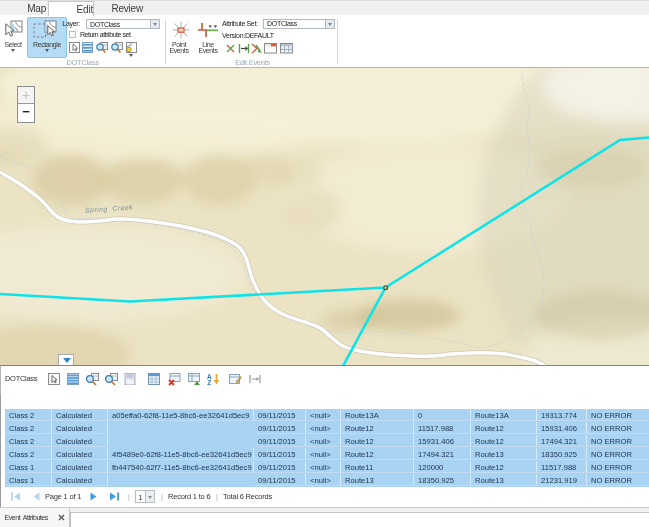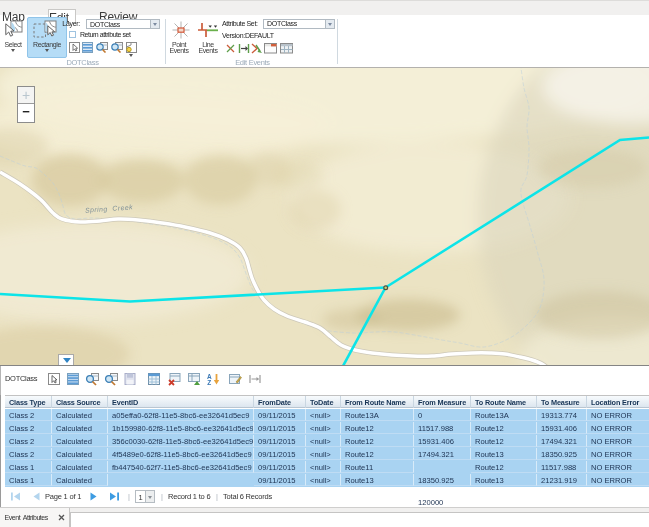--- a/index.html
+++ b/index.html
@@ -3,21 +3,21 @@
 <meta charset="utf-8">
 <style>
 * { margin:0; padding:0; box-sizing:border-box; }
 html,body { width:649px; height:527px; overflow:hidden; }
 body { font-family:"Liberation Sans", sans-serif; position:relative; background:#fff; }
 .abs { position:absolute; }
 
 
 #ribbon { position:absolute; left:0; top:0; width:649px; height:68px; background:#fff; border-bottom:1px solid #b3b1ad; }
 #tabbar { position:absolute; left:0; top:0; width:649px; height:15px; background:#f1f0ef; border-top:1px solid #dddcda; }
-.tab { position:absolute; top:0; height:15px; font-size:12px; letter-spacing:-0.2px; color:#3b3b3b; text-align:left; line-height:16px;margin-top:8px; }
+.tab { position:absolute; top:0; height:15px; font-size:10px; letter-spacing:-0.2px; color:#3b3b3b; text-align:right; line-height:16px; }
 .tab.active { background:#fff; border:1px solid #c9c8c6; border-bottom:none; }
 .toollbl { position:absolute; font-size:7px; letter-spacing:-0.4px; color:#3b3b3b; text-align:center; }
 .grplbl { position:absolute; font-size:7.5px; letter-spacing:-0.3px; color:#9cabb9; text-align:center; top:58px; height:9px; line-height:9px; }
 .divider { position:absolute; top:19px; height:45px; width:1px; background:#d0d9e0; }
 .combo { position:absolute; background:#fff; border:1px solid #b1bac2; font-size:7px; letter-spacing:-0.3px; color:#222; }
 .combo .txt { position:absolute; left:3px; top:0.5px; }
 .combo .btn { position:absolute; right:0; top:0; bottom:0; width:9px; background:#e4eaf0; border-left:1px solid #b1bac2; }
 .combo .btn:after { content:""; position:absolute; left:2px; top:3px; border-left:2.5px solid transparent; border-right:2.5px solid transparent; border-top:3px solid #7c8aa0; }
 .ddarrow { position:absolute; width:0; height:0; border-left:2.5px solid transparent; border-right:2.5px solid transparent; border-top:3px solid #555; }
 
@@ -53,21 +53,21 @@
 #btmtab { position:absolute; left:0; top:0; width:70px; height:20px; background:#f7f6f5; border-right:1px solid #c6c5c4; }
 #btmtab .t { position:absolute; left:4.5px; top:6px; font-size:7px; letter-spacing:-0.45px; word-spacing:1.5px; color:#333; }
 #btmwhite { position:absolute; left:70px; top:4px; right:0; height:14.5px; background:#fff; border:1px solid #c5c4c3; border-right:none; border-bottom:none; }
 </style>
 </head>
 <body>
 
 <div id="ribbon">
   <div id="tabbar">
     <div class="tab" style="left:2px;width:44px;">Map</div>
-    <div class="tab active" style="left:48px;width:28px;">Edit</div>
+    <div class="tab active" style="left:48px;width:46px;">Edit</div>
     <div class="tab" style="left:99px;width:44px;">Review</div>
   </div>
 
   <svg class="abs" style="left:3px;top:20px;" width="20" height="19" viewBox="0 0 20 19">
     <rect x="8" y="1" width="11" height="11" fill="#fff" stroke="#7e7e7e"></rect>
     <path d="M8.5 2 Q11 4 11.8 7 Q12.3 9.7 11.9 11.5 L8.5 11.5 Z" fill="#b2d8f0"></path>
     <path d="M12.5 1.5 Q13.2 4.8 15.8 6.2 Q17.5 7.1 18.8 7.2" fill="none" stroke="#7e7e7e" stroke-width="0.9"></path>
     <path d="M12 7.5 Q14.2 8.5 14.6 11.5" fill="none" stroke="#7e7e7e" stroke-width="0.9"></path>
     <path d="M2.8 3.8 L2.8 14.8 L5.7 12 L7.6 16.2 L9.7 15.2 L7.8 11.2 L11 10.9 Z" fill="#fff" stroke="#606060" stroke-width="1"></path>
   </svg>
@@ -306,60 +306,46 @@
     </svg>
     <svg class="ticon" style="left:247px;" viewBox="0 0 14 14">
       <line x1="2" y1="3" x2="2" y2="11" stroke="#9a9a9a" stroke-width="1.2"></line>
       <line x1="12" y1="3" x2="12" y2="11" stroke="#9a9a9a" stroke-width="1.2"></line>
       <line x1="3.5" y1="7" x2="10.5" y2="7" stroke="#9a9a9a"></line>
       <path d="M8.5 5 L11 7 L8.5 9 Z" fill="#9a9a9a"></path>
     </svg>
   </div>
 
   <div id="grid">
-    <div class="hrow">
-      <div class="hc" style="left:0;width:47px;">Class Type</div>
-      <div class="hc" style="left:47px;width:56px;">Class Source</div>
-      <div class="hc" style="left:103px;width:146px;">EventID</div>
-      <div class="hc" style="left:249px;width:52px;">FromDate</div>
-      <div class="hc" style="left:301px;width:35px;">ToDate</div>
-      <div class="hc" style="left:336px;width:73px;">From Route Name</div>
-      <div class="hc" style="left:409px;width:57px;">From Measure</div>
-      <div class="hc" style="left:466px;width:66px;">To Route Name</div>
-      <div class="hc" style="left:532px;width:50px;">To Measure</div>
-      <div class="hc" style="left:582px;width:63px;border-right:none;">Location Error</div>
-    </div>
     <div class="drow" style="top:14px;">
         <div class="dc" style="left:0px;width:47px;">Class 2</div>
         <div class="dc" style="left:47px;width:56px;">Calculated</div>
         <div class="dc" style="left:103px;width:146px;">a05effa0-62f8-11e5-8bc6-ee32641d5ec9</div>
         <div class="dc" style="left:249px;width:52px;">09/11/2015</div>
         <div class="dc" style="left:301px;width:35px;">&lt;null&gt;</div>
         <div class="dc" style="left:336px;width:73px;">Route13A</div>
         <div class="dc" style="left:409px;width:57px;">0</div>
         <div class="dc" style="left:466px;width:66px;">Route13A</div>
         <div class="dc" style="left:532px;width:50px;">19313.774</div>
         <div class="dc" style="left:582px;width:63px;border-right:none;">NO ERROR</div>
       </div>
     <div class="drow" style="top:27px;">
         <div class="dc" style="left:0px;width:47px;">Class 2</div>
         <div class="dc" style="left:47px;width:56px;">Calculated</div>
-        <div class="dc" style="left:103px;width:146px;">1b159980-62f8-11e5-8bc6-ee32641d5ec9</div>
         <div class="dc" style="left:249px;width:52px;">09/11/2015</div>
         <div class="dc" style="left:301px;width:35px;">&lt;null&gt;</div>
         <div class="dc" style="left:336px;width:73px;">Route12</div>
         <div class="dc" style="left:409px;width:57px;">11517.988</div>
         <div class="dc" style="left:466px;width:66px;">Route12</div>
         <div class="dc" style="left:532px;width:50px;">15931.406</div>
         <div class="dc" style="left:582px;width:63px;border-right:none;">NO ERROR</div>
       </div>
     <div class="drow" style="top:40px;">
         <div class="dc" style="left:0px;width:47px;">Class 2</div>
         <div class="dc" style="left:47px;width:56px;">Calculated</div>
-        <div class="dc" style="left:103px;width:146px;">356c0030-62f8-11e5-8bc6-ee32641d5ec9</div>
         <div class="dc" style="left:249px;width:52px;">09/11/2015</div>
         <div class="dc" style="left:301px;width:35px;">&lt;null&gt;</div>
         <div class="dc" style="left:336px;width:73px;">Route12</div>
         <div class="dc" style="left:409px;width:57px;">15931.406</div>
         <div class="dc" style="left:466px;width:66px;">Route12</div>
         <div class="dc" style="left:532px;width:50px;">17494.321</div>
         <div class="dc" style="left:582px;width:63px;border-right:none;">NO ERROR</div>
       </div>
     <div class="drow" style="top:53px;">
         <div class="dc" style="left:0px;width:47px;">Class 2</div>
@@ -373,21 +359,21 @@
         <div class="dc" style="left:532px;width:50px;">18350.925</div>
         <div class="dc" style="left:582px;width:63px;border-right:none;">NO ERROR</div>
       </div>
     <div class="drow" style="top:66px;">
         <div class="dc" style="left:0px;width:47px;">Class 1</div>
         <div class="dc" style="left:47px;width:56px;">Calculated</div>
         <div class="dc" style="left:103px;width:146px;">fb447540-62f7-11e5-8bc6-ee32641d5ec9</div>
         <div class="dc" style="left:249px;width:52px;">09/11/2015</div>
         <div class="dc" style="left:301px;width:35px;">&lt;null&gt;</div>
         <div class="dc" style="left:336px;width:73px;">Route11</div>
-        <div class="dc" style="left:409px;width:57px;margin-top:35px;">120000</div>
+        <div class="dc" style="left:409px;width:57px;">120000</div>
         <div class="dc" style="left:466px;width:66px;">Route12</div>
         <div class="dc" style="left:532px;width:50px;">11517.988</div>
         <div class="dc" style="left:582px;width:63px;border-right:none;">NO ERROR</div>
       </div>
     <div class="drow" style="top:79px;">
         <div class="dc" style="left:0px;width:47px;">Class 1</div>
         <div class="dc" style="left:47px;width:56px;">Calculated</div>
         <div class="dc" style="left:249px;width:52px;">09/11/2015</div>
         <div class="dc" style="left:301px;width:35px;">&lt;null&gt;</div>
         <div class="dc" style="left:336px;width:73px;">Route13</div>

